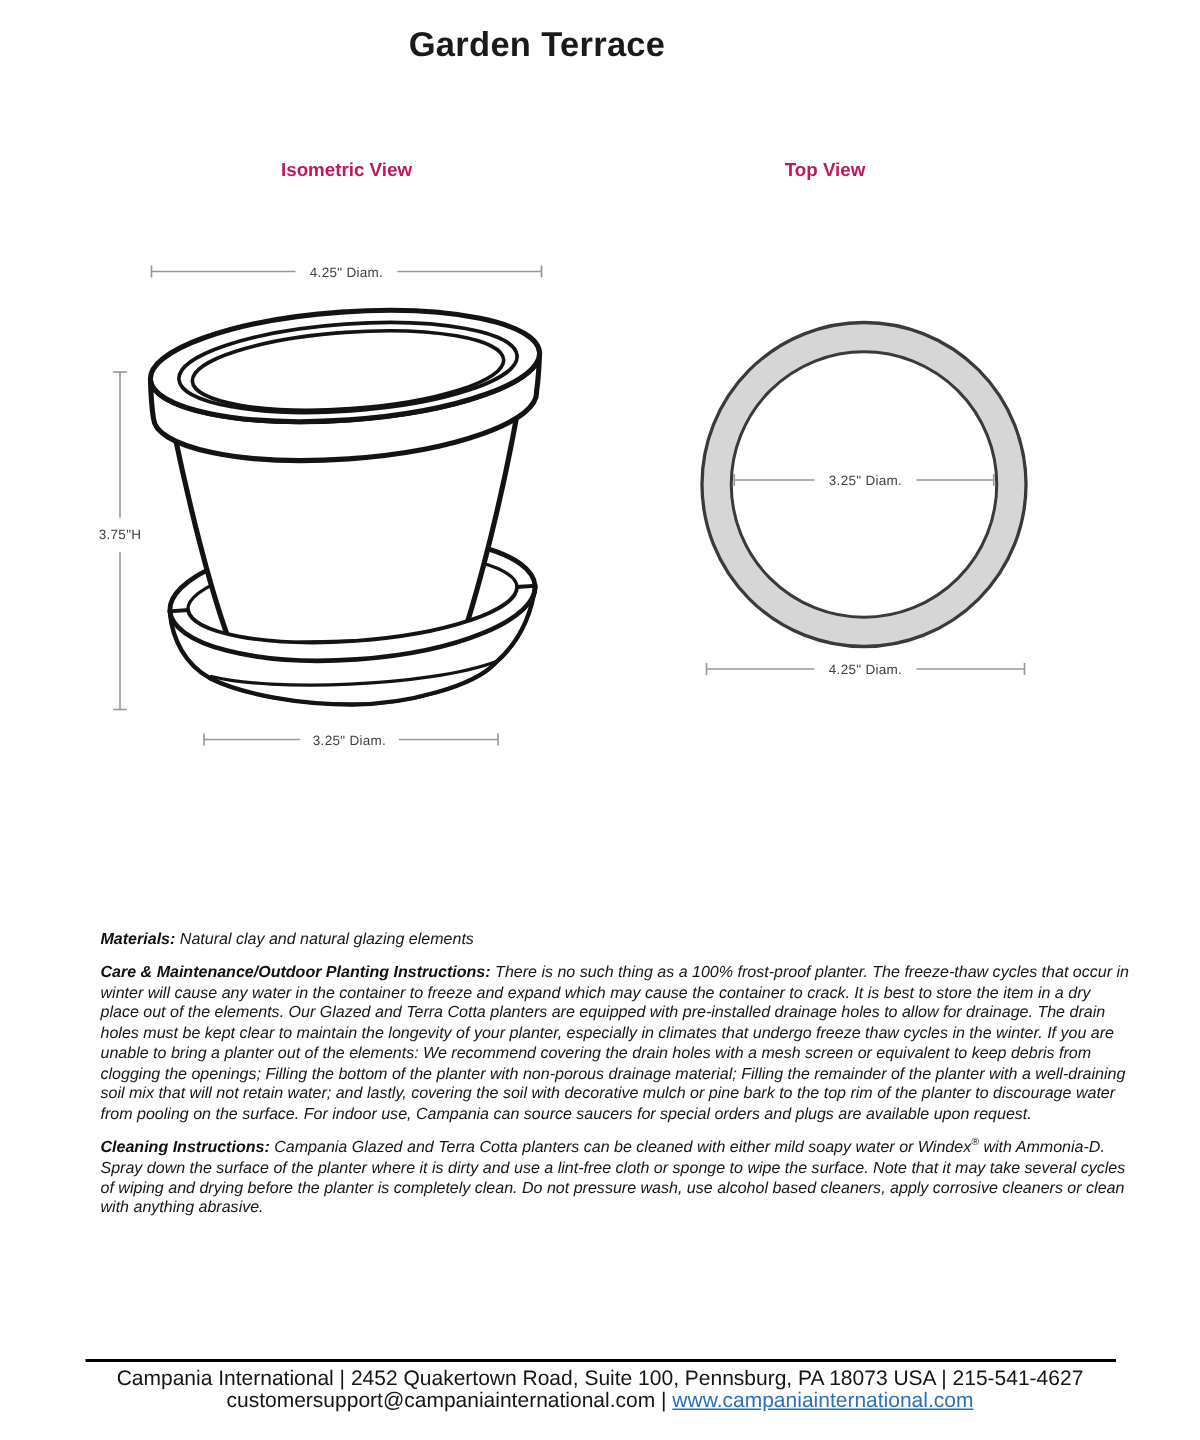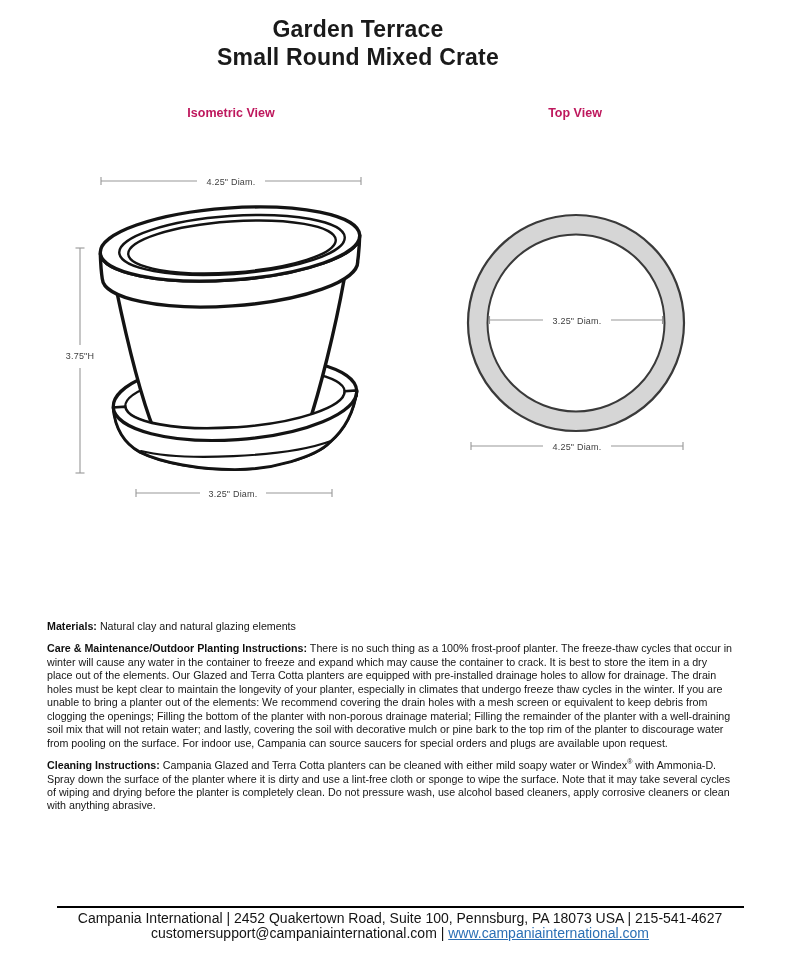--- a/index.html
+++ b/index.html
@@ -14,37 +14,37 @@
     position:absolute;top:16px;left:0;width:716px;text-align:center;
     font-weight:bold;font-size:23px;line-height:27.5px;color:#1a1a1a;
     letter-spacing:.2px;
   }
 
   .view-label{
     position:absolute;top:106px;width:220px;text-align:center;
     font-weight:bold;font-size:12.5px;color:#be185d;
   }
   .view-label.iso{left:121px;}
-  .view-label.top{left:465px;}
+  .view-label.top{left:440px;}
 
   svg{position:absolute;overflow:visible;}
   #iso-svg{left:40px;top:165px;}
   #top-svg{left:430px;top:180px;}
 
   .ink{stroke:#131313;fill:none;stroke-linecap:round;}
   .fillw{fill:#ffffff;}
   .dim{stroke:#979797;stroke-width:1.1;fill:none;}
   .dimtext{
     font-family:"Liberation Sans","DejaVu Sans",sans-serif;
     font-size:9px;fill:#3f3f3f;letter-spacing:.2px;
   }
 
   .copy{
-    position:absolute;left:47px;width:688px;top:620px;
-    font-size:10.7px;line-height:13.45px;color:#161616;
+    position:absolute;left:67px;width:688px;top:620px;
+    font-size:10.7px;line-height:13.45px;color:#161616;font-style:italic;
   }
   .copy p{margin:0 0 9px 0;}
   .copy b{font-weight:bold;color:#101010;}
   .copy sup{font-size:7px;line-height:0;}
 
   .footer-rule{
     position:absolute;left:57px;width:687px;top:906px;height:0;
     border-top:2px solid #000;
   }
   .footer{
@@ -53,21 +53,20 @@
   }
   .footer a{color:#2b6fb5;text-decoration:underline;cursor:pointer;}
 </style>
 </head>
 <body>
 
 <div class="sheet">
 
   <div class="title">
     <div>Garden Terrace</div>
-    <div>Small Round Mixed Crate</div>
   </div>
 
   <div class="view-label iso">Isometric View</div>
   <div class="view-label top">Top View</div>
 
   <svg id="iso-svg" width="345" height="345" viewBox="40 165 345 345">
 
     <g>
       <line class="dim" x1="101" y1="177" x2="101" y2="185"></line>
       <line class="dim" x1="361" y1="177" x2="361" y2="185"></line>

